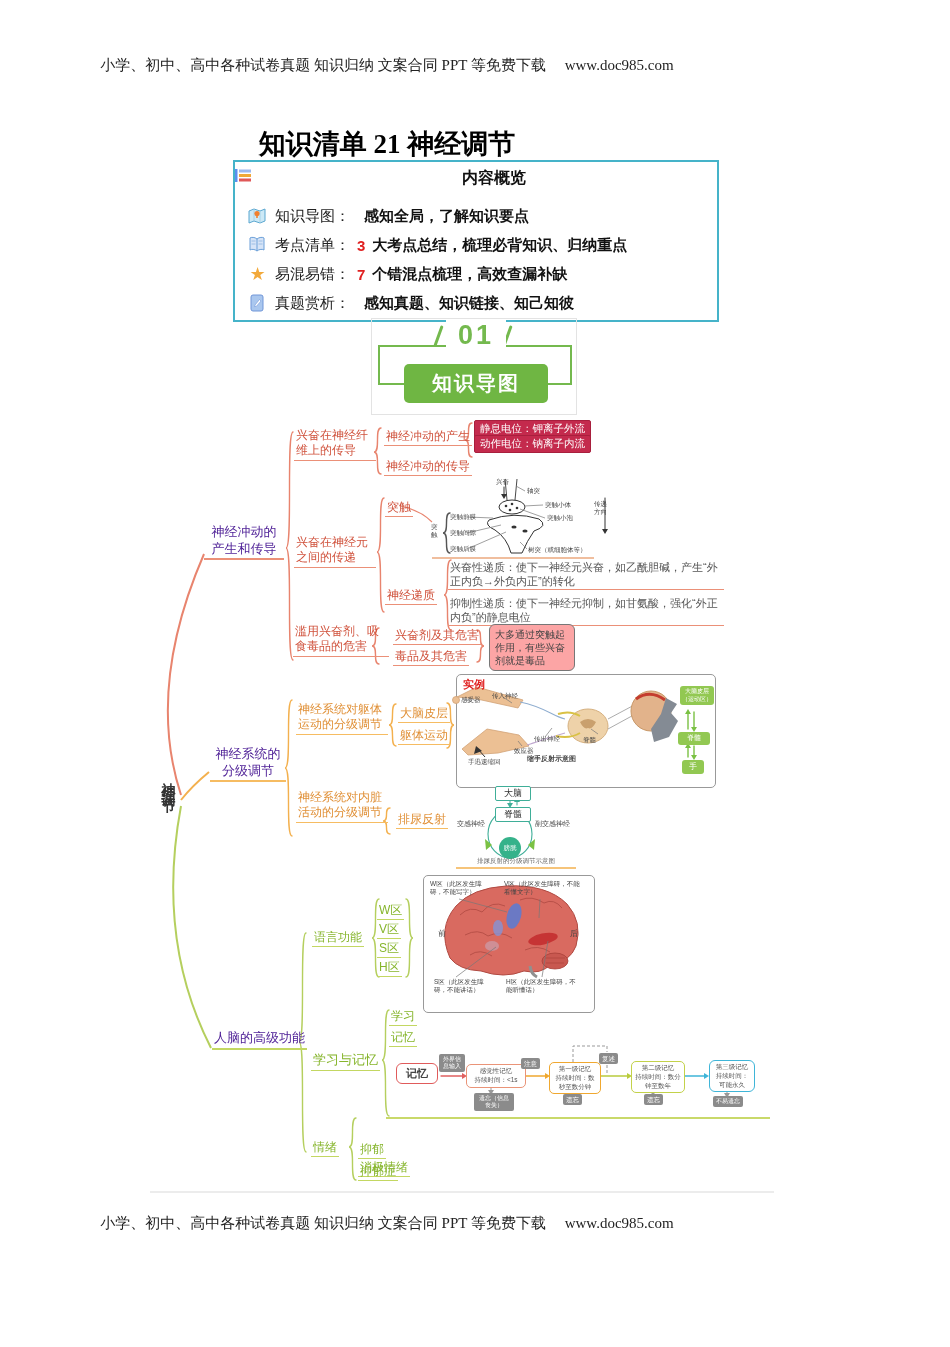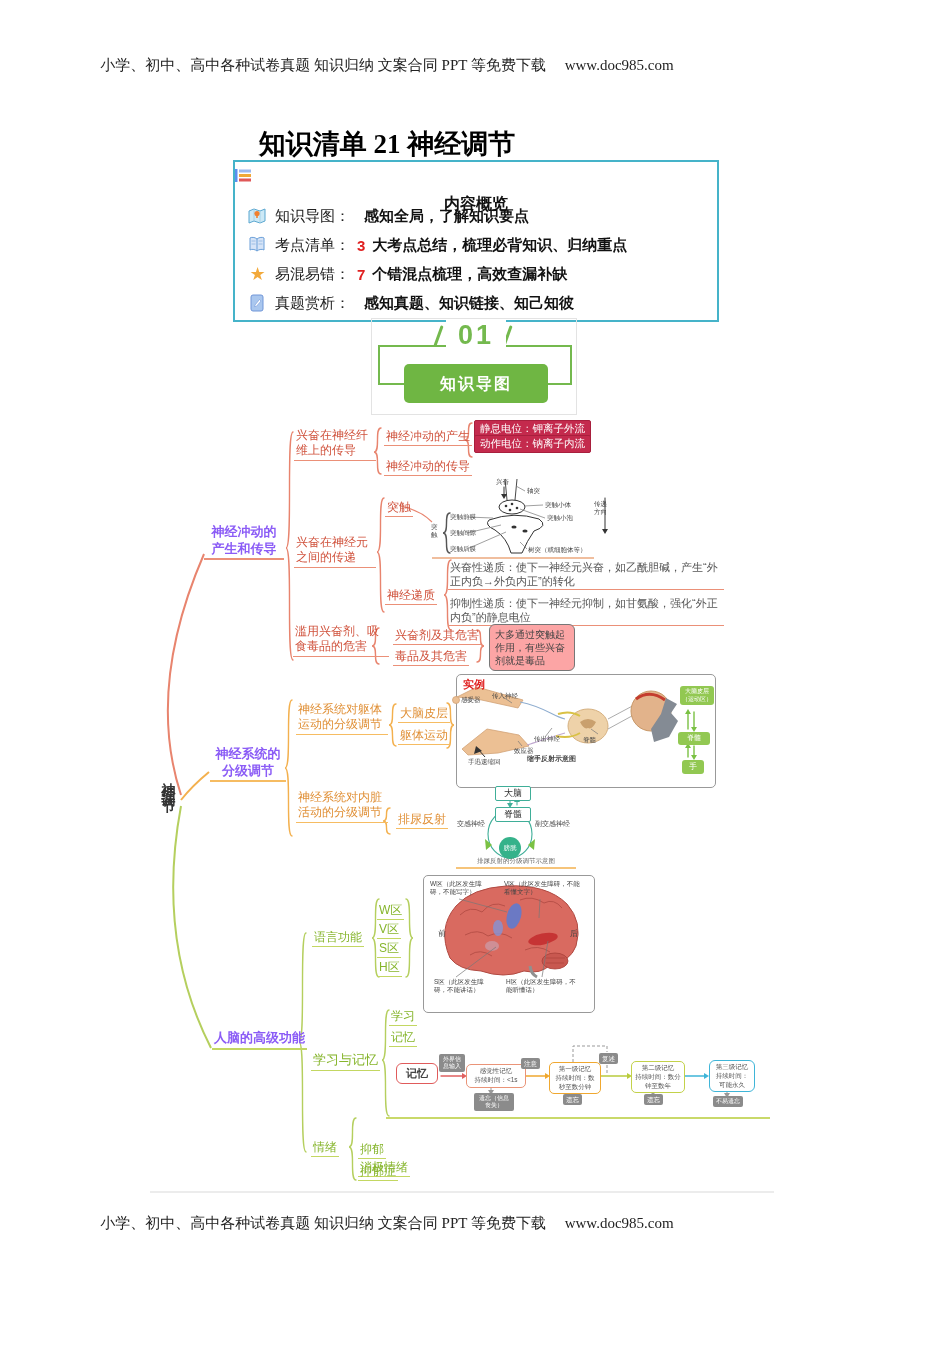--- a/index.html
+++ b/index.html
@@ -7,21 +7,21 @@
         font-family:"Liberation Sans","DejaVu Sans",sans-serif;color:#222;}
   .serif{font-family:"Liberation Serif","DejaVu Serif",serif;}
   .abs{position:absolute;}
   .ctr{left:0;right:0;text-align:center;}
   
   .mm{position:absolute;line-height:1.28;white-space:nowrap;font-size:12px;padding:0 2px 1px;}
   .wrap{white-space:normal;}
   .r{color:#d0523c;border-bottom:1.6px solid #eb9078;}
   .o{color:#e08f35;border-bottom:1.6px solid #f6bc62;}
   .g{color:#86b52c;border-bottom:1.6px solid #c3d762;}
-  .tt{font-weight:bold;color:#8b5cf6;text-align:center;font-size:13px;border-bottom-width:2.2px;}
+  .tt{font-weight:normal;color:#4c1d95;text-align:center;font-size:13px;border-bottom-width:2.2px;}
   .root{writing-mode:vertical-rl;font-weight:bold;font-size:14px;color:#333;letter-spacing:6px;border:none;}
   .pill{position:absolute;background:#c42a4d;border:1px solid #a81f3d;color:#fff;font-size:10.5px;
         padding:1px 5px;border-radius:2px;white-space:nowrap;line-height:1.3;}
   .gray{position:absolute;background:#8b8b8b;color:#fff;font-size:6px;line-height:1.25;
         padding:1.5px 3px;border-radius:2px;text-align:center;}
   .fbox{position:absolute;background:#fff;border:1.2px solid #ccc;border-radius:5px;font-size:6.5px;
         line-height:1.35;padding:2px 3px;text-align:center;color:#555;}
   .tiny{position:absolute;font-size:6.5px;color:#444;line-height:1.2;white-space:nowrap;}
   .tinyw{white-space:normal;}
   .card{position:absolute;background:#fff;border:1.2px solid #999;border-radius:5px;}
@@ -37,21 +37,21 @@
   .ovrow .num{color:#e02020;font-weight:bold;}
   .ovrow .rest{font-weight:bold;color:#111;}
   .icn{width:21px;height:20px;display:inline-flex;align-items:center;justify-content:center;}
   
   #bcard{position:absolute;left:371px;top:318px;width:204px;height:95px;border:1px solid #e3e3e3;}
   #boutline{position:absolute;left:378px;top:345px;width:190px;height:36px;border:2px solid #74b94e;}
   #bnum{position:absolute;left:446px;top:319px;width:60px;height:34px;background:#fff;text-align:center;
         font-size:27px;font-weight:bold;color:#74b94e;letter-spacing:3px;line-height:32px;}
   .slash{position:absolute;width:3px;height:22px;background:#74b94e;border-radius:2px;}
   #blabel{position:absolute;left:404px;top:364px;width:144px;height:39px;background:#6fb643;
-        border-radius:5px;color:#fff;font-weight:bold;font-size:16px;text-align:center;
+        border-radius:5px;color:#fff;font-weight:bold;font-size:20px;text-align:center;
         line-height:39px;letter-spacing:2px;}
   svg{position:absolute;left:0;top:0;}
 </style>
 </head>
 <body>
 
 <div id="page">
 
   <div class="abs ctr serif" style="top:56px;font-size:15px;">小学、初中、高中各种试卷真题 知识归纳 文案合同 PPT 等免费下载　 www.doc985.com</div>
 
@@ -189,21 +189,21 @@
       <polygon points="688,709 685,714 691,714" fill="#7ac143"></polygon>
       <path d="M694,712 L694,729" stroke="#7ac143" stroke-width="1.4" fill="none" stroke-linecap="round"></path>
       <polygon points="694,732 691,727 697,727" fill="#7ac143"></polygon>
       <path d="M688,757 L688,746" stroke="#7ac143" stroke-width="1.4" fill="none" stroke-linecap="round"></path>
       <polygon points="688,743 685,748 691,748" fill="#7ac143"></polygon>
       <path d="M694,746 L694,757" stroke="#7ac143" stroke-width="1.4" fill="none" stroke-linecap="round"></path>
       <polygon points="694,760 691,755 697,755" fill="#7ac143"></polygon>
     </svg>
 
   <div id="ovbox">
-    <div style="position:absolute;top:6px;left:0;right:0;display:flex;justify-content:center;align-items:center;gap:6px;font-size:16px;font-weight:bold;color:#111;flex-direction:column;">
+    <div style="position:absolute;top:6px;left:0;right:0;display:flex;justify-content:center;align-items:center;gap:15px;font-size:16px;font-weight:bold;color:#111;">
       <span class="icn">
         <svg width="17" height="15" viewBox="0 0 17 15">
           <rect x="0" y="1" width="2.5" height="13" fill="#5b8ff0"></rect>
           <rect x="4" y="1.5" width="12" height="3" fill="#9bb8f0"></rect>
           <rect x="4" y="6" width="12" height="3" fill="#f0a838"></rect>
           <rect x="4" y="10.5" width="12" height="3" fill="#e05858"></rect>
         </svg>
       </span>
       <span>内容概览</span>
     </div>

